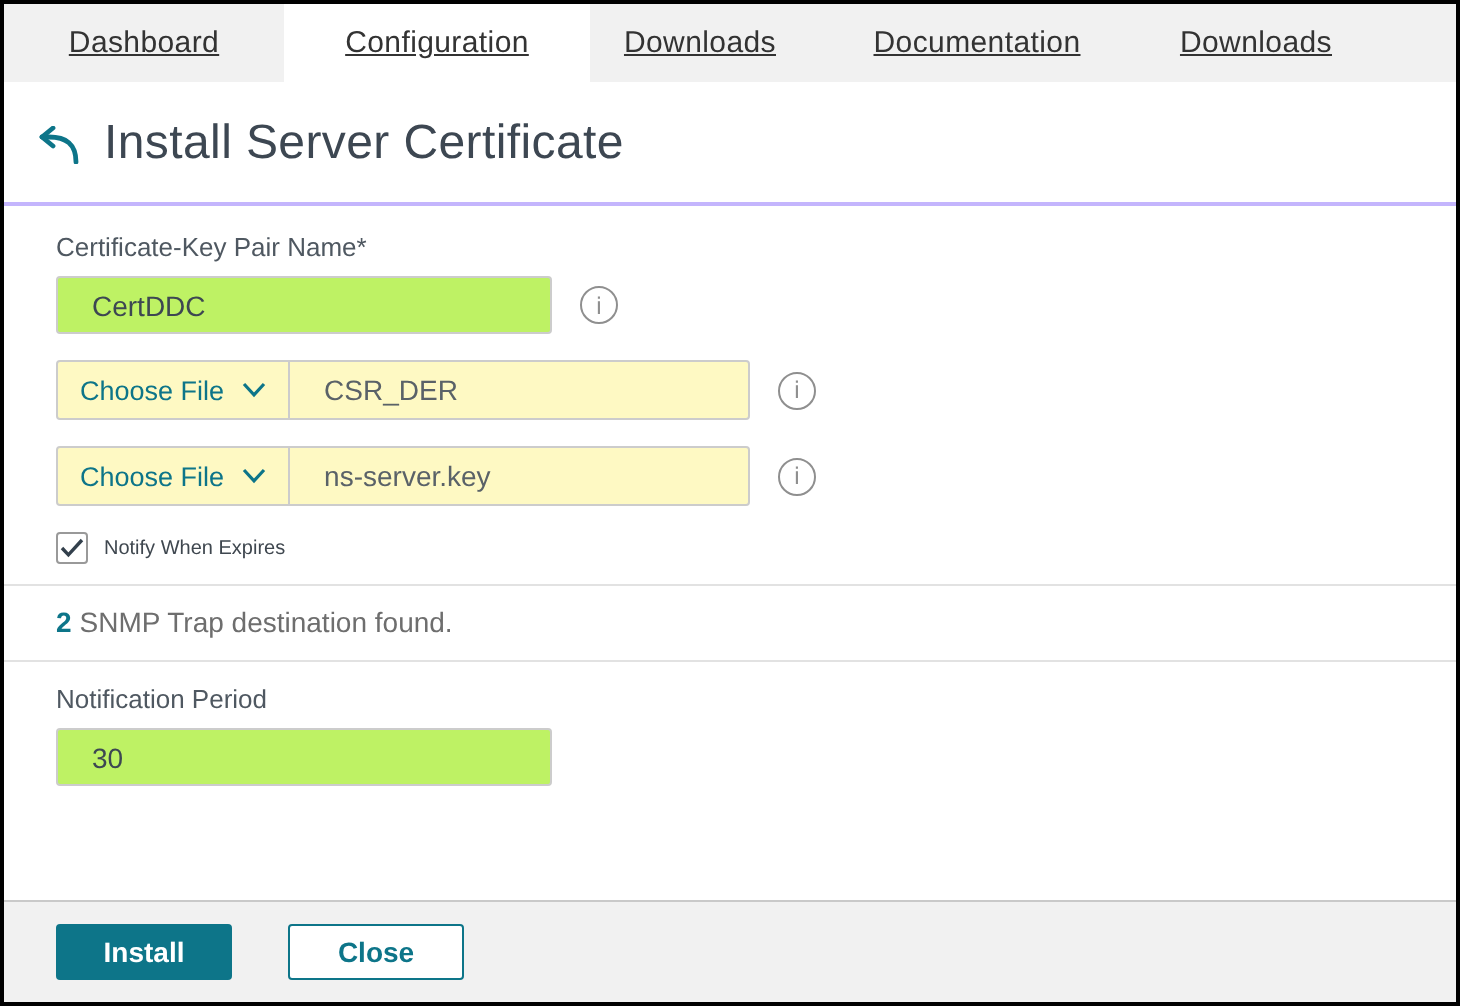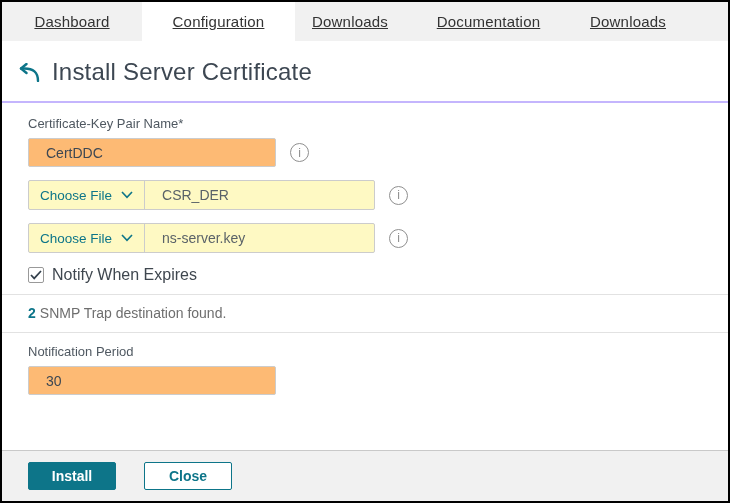--- a/index.html
+++ b/index.html
@@ -63,21 +63,21 @@
   .input-row { display: flex; align-items: center; }
   .text-input {
     width: 248px;
     height: 29px;
     border: 1px solid #cccccc;
     border-radius: 2px;
     padding: 0 8px 0 17px;
     font-size: 14px;
     color: #3d4752;
     font-family: "Liberation Sans", sans-serif;
-    background: #fdba74;
+    background: #bef264;
     outline: none;
   }
   .combo {
     display: flex;
     align-items: center;
     width: 347px;
     height: 30px;
     border: 1px solid #cccccc;
     border-radius: 2px;
     background: #fef9c3;
@@ -128,21 +128,21 @@
     width: 16px;
     height: 16px;
     border: 1px solid #999999;
     border-radius: 2px;
     background: #ffffff;
     display: inline-flex;
     align-items: center;
     justify-content: center;
     cursor: pointer;
   }
-  .checkbox-label { font-size: 16px; color: #3f474f; }
+  .checkbox-label { font-size: 10px; color: #3f474f; }
   .hr { border: none; border-top: 1px solid #e2e2e2; margin: 0; }
   .snmp-row { padding: 10px 0 11px 26px; font-size: 14px; color: #6e6e6e; }
   .snmp-count { color: var(--accent); font-weight: bold; margin-right: 4px; }
   .np-area { padding: 11px 0 29px 26px; }
 
   
   .footer {
     position: absolute;
     left: 0; right: 0; bottom: 0;
     height: 51px;

